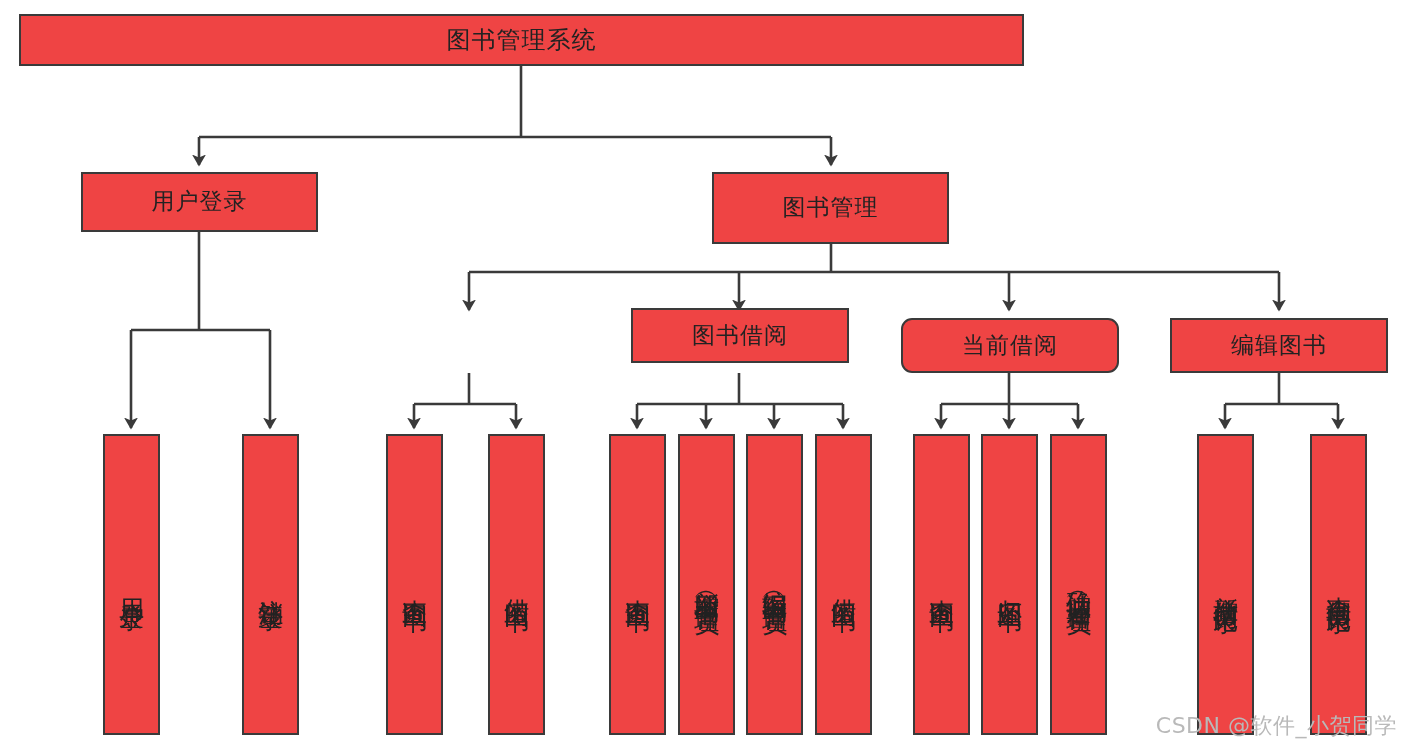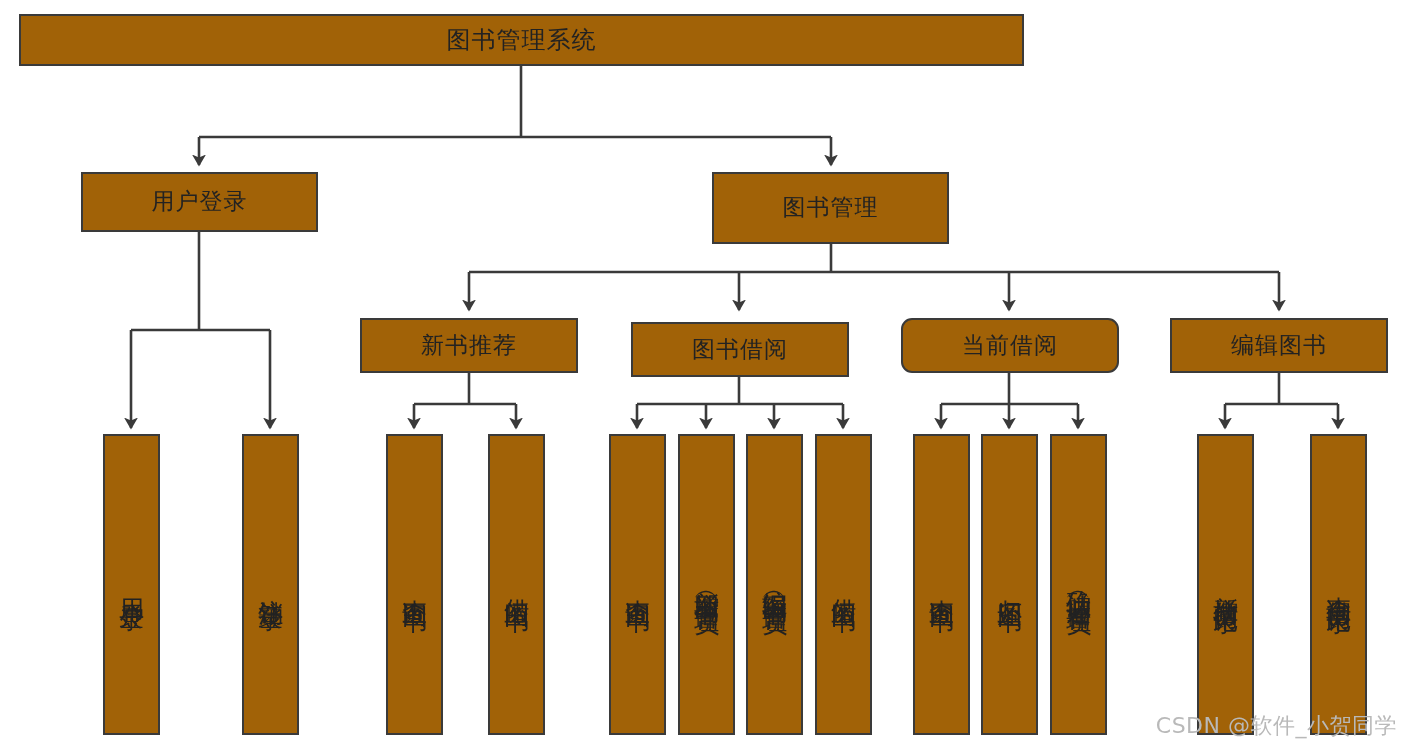--- a/index.html
+++ b/index.html
@@ -27,21 +27,21 @@
     top: 0;
     width: 1405px;
     height: 747px;
     pointer-events: none;
   }
 
   
   .node {
     position: absolute;
     box-sizing: border-box;
-    background: #a16207;
+    background: #ef4444;
     border: 2px solid #3a3a3a;
     display: flex;
     align-items: center;
     justify-content: center;
     color: #222222;
   }
 
   
   .node.h {
     font-size: 23px;
@@ -148,25 +148,22 @@
   </div>
 
   <div class="node h" style="left:81px; top:172px; width:237px; height:60px;">
     <span>用户登录</span>
   </div>
 
   <div class="node h" style="left:712px; top:172px; width:237px; height:72px;">
     <span>图书管理</span>
   </div>
 
-  <div class="node h" style="left:360px; top:318px; width:218px; height:55px;">
-    <span>新书推荐</span>
-  </div>
-
-  <div class="node h" style="left:631px; top:322px; width:218px; height:55px;">
+
+  <div class="node h" style="left:631px; top:308px; width:218px; height:55px;">
     <span>图书借阅</span>
   </div>
 
   <div class="node h" style="left:901px; top:318px; width:218px; height:55px;border-radius:11px;">
     <span>当前借阅</span>
   </div>
 
   <div class="node h" style="left:1170px; top:318px; width:218px; height:55px;">
     <span>编辑图书</span>
   </div>

